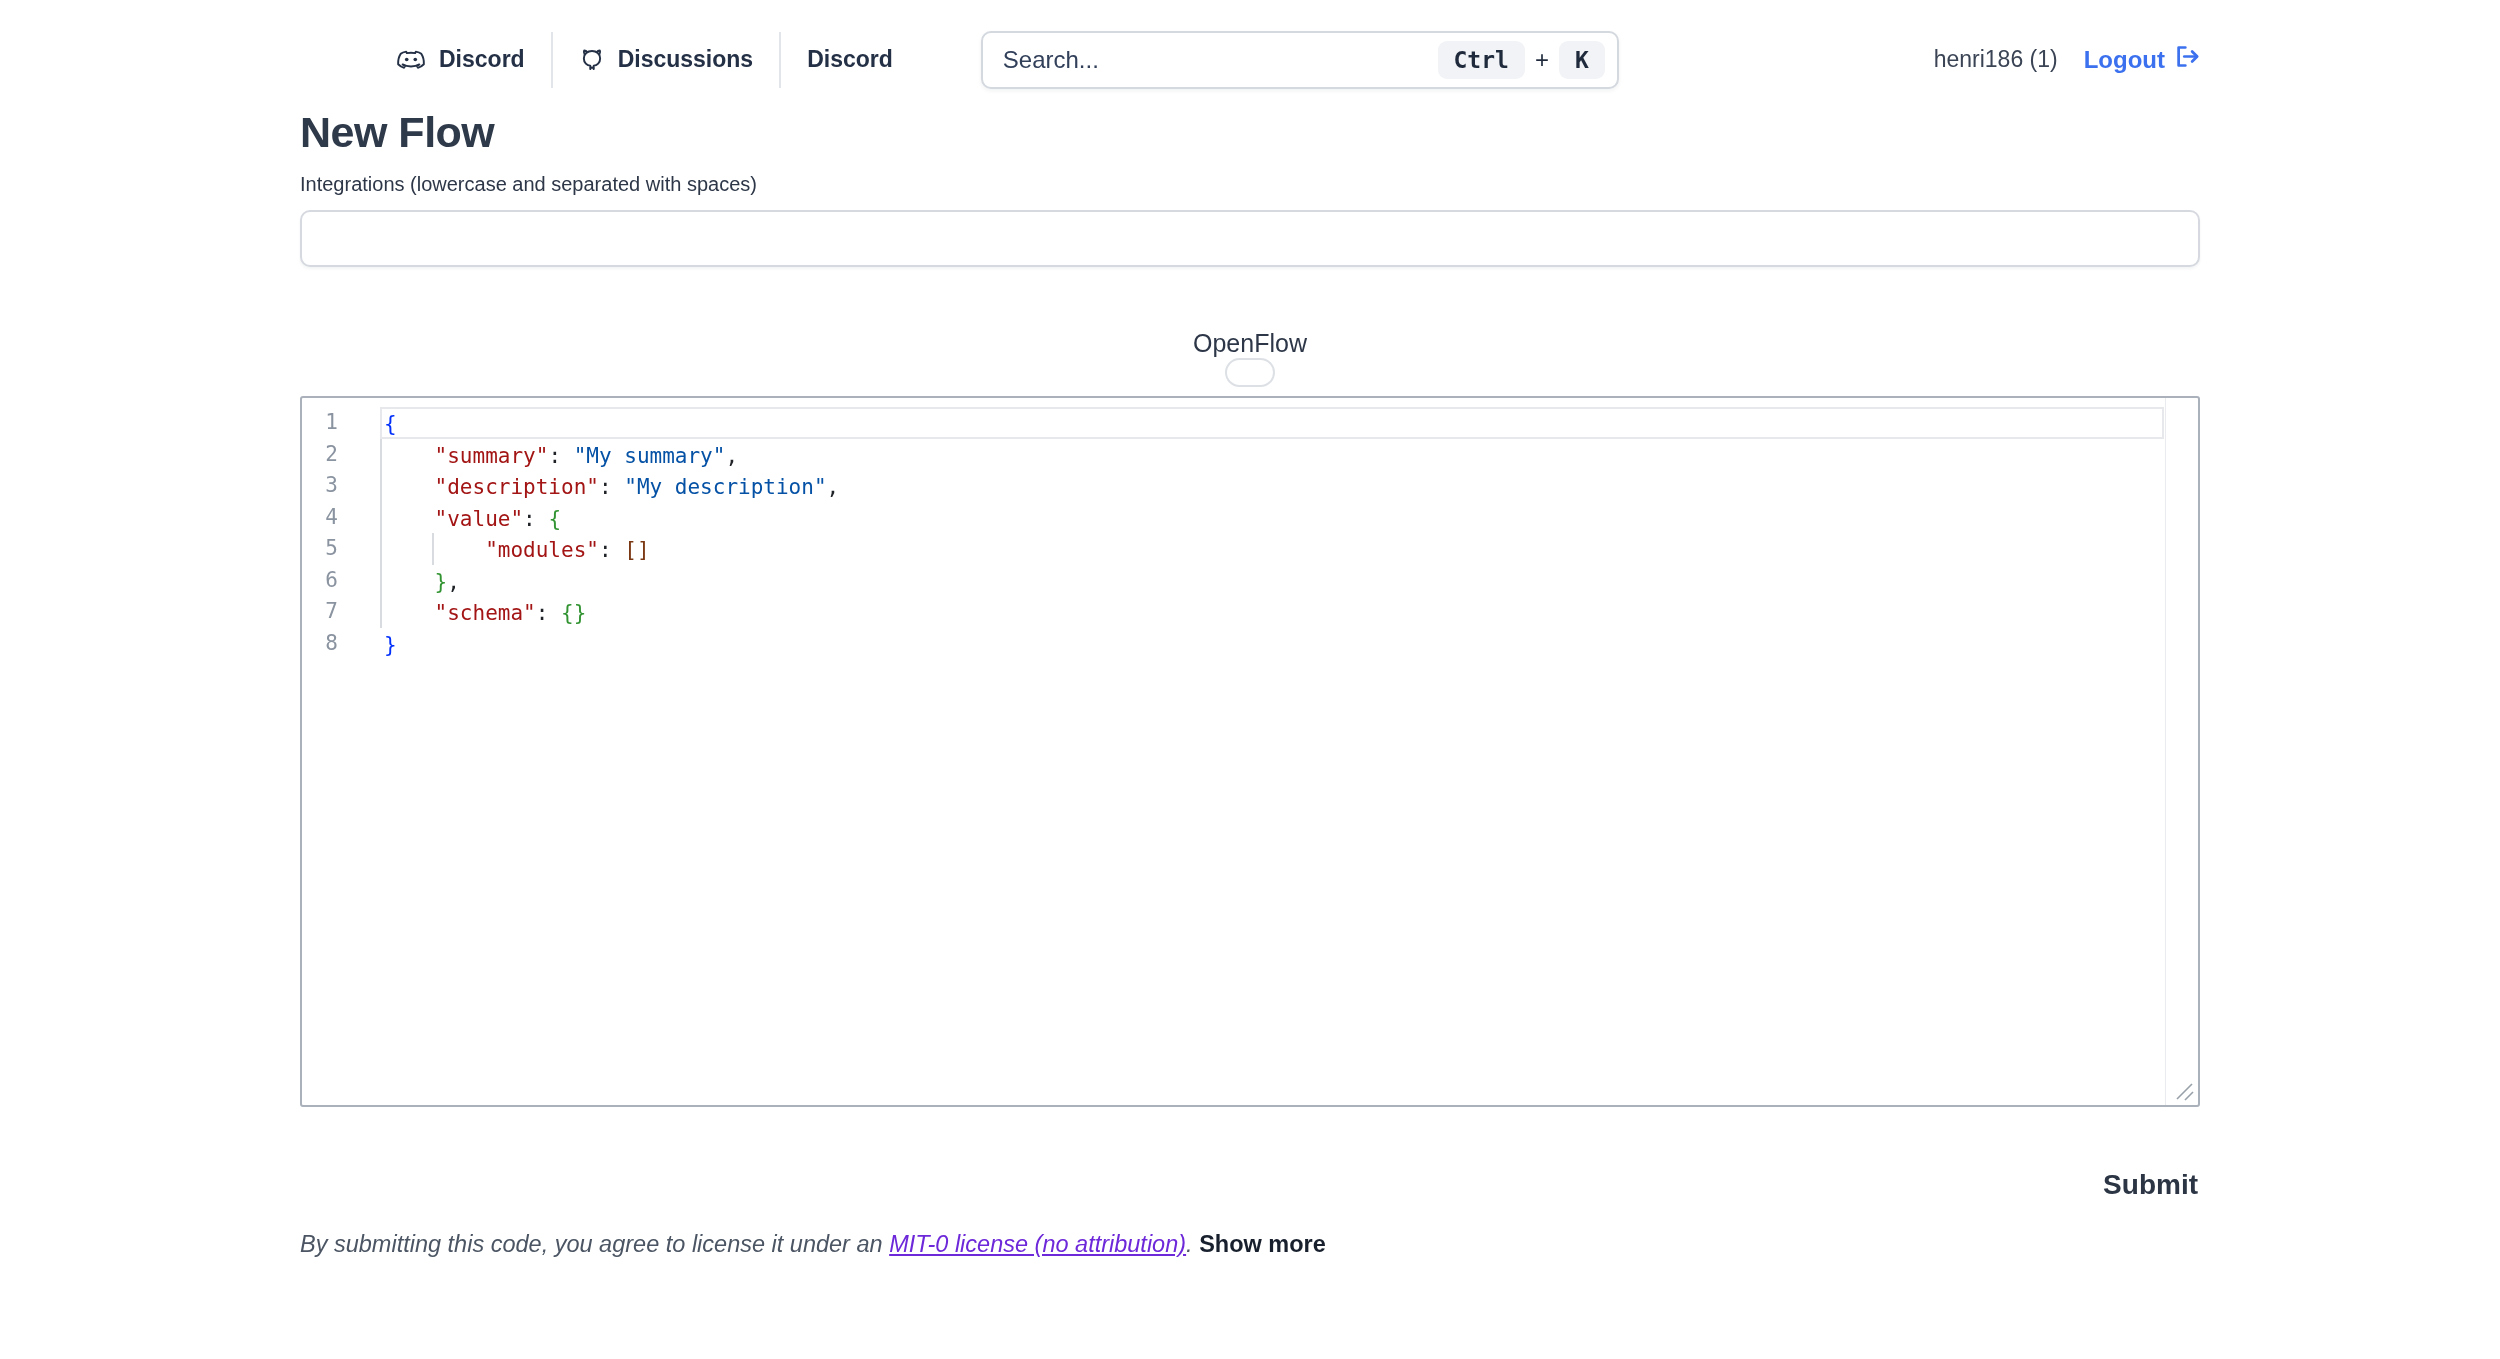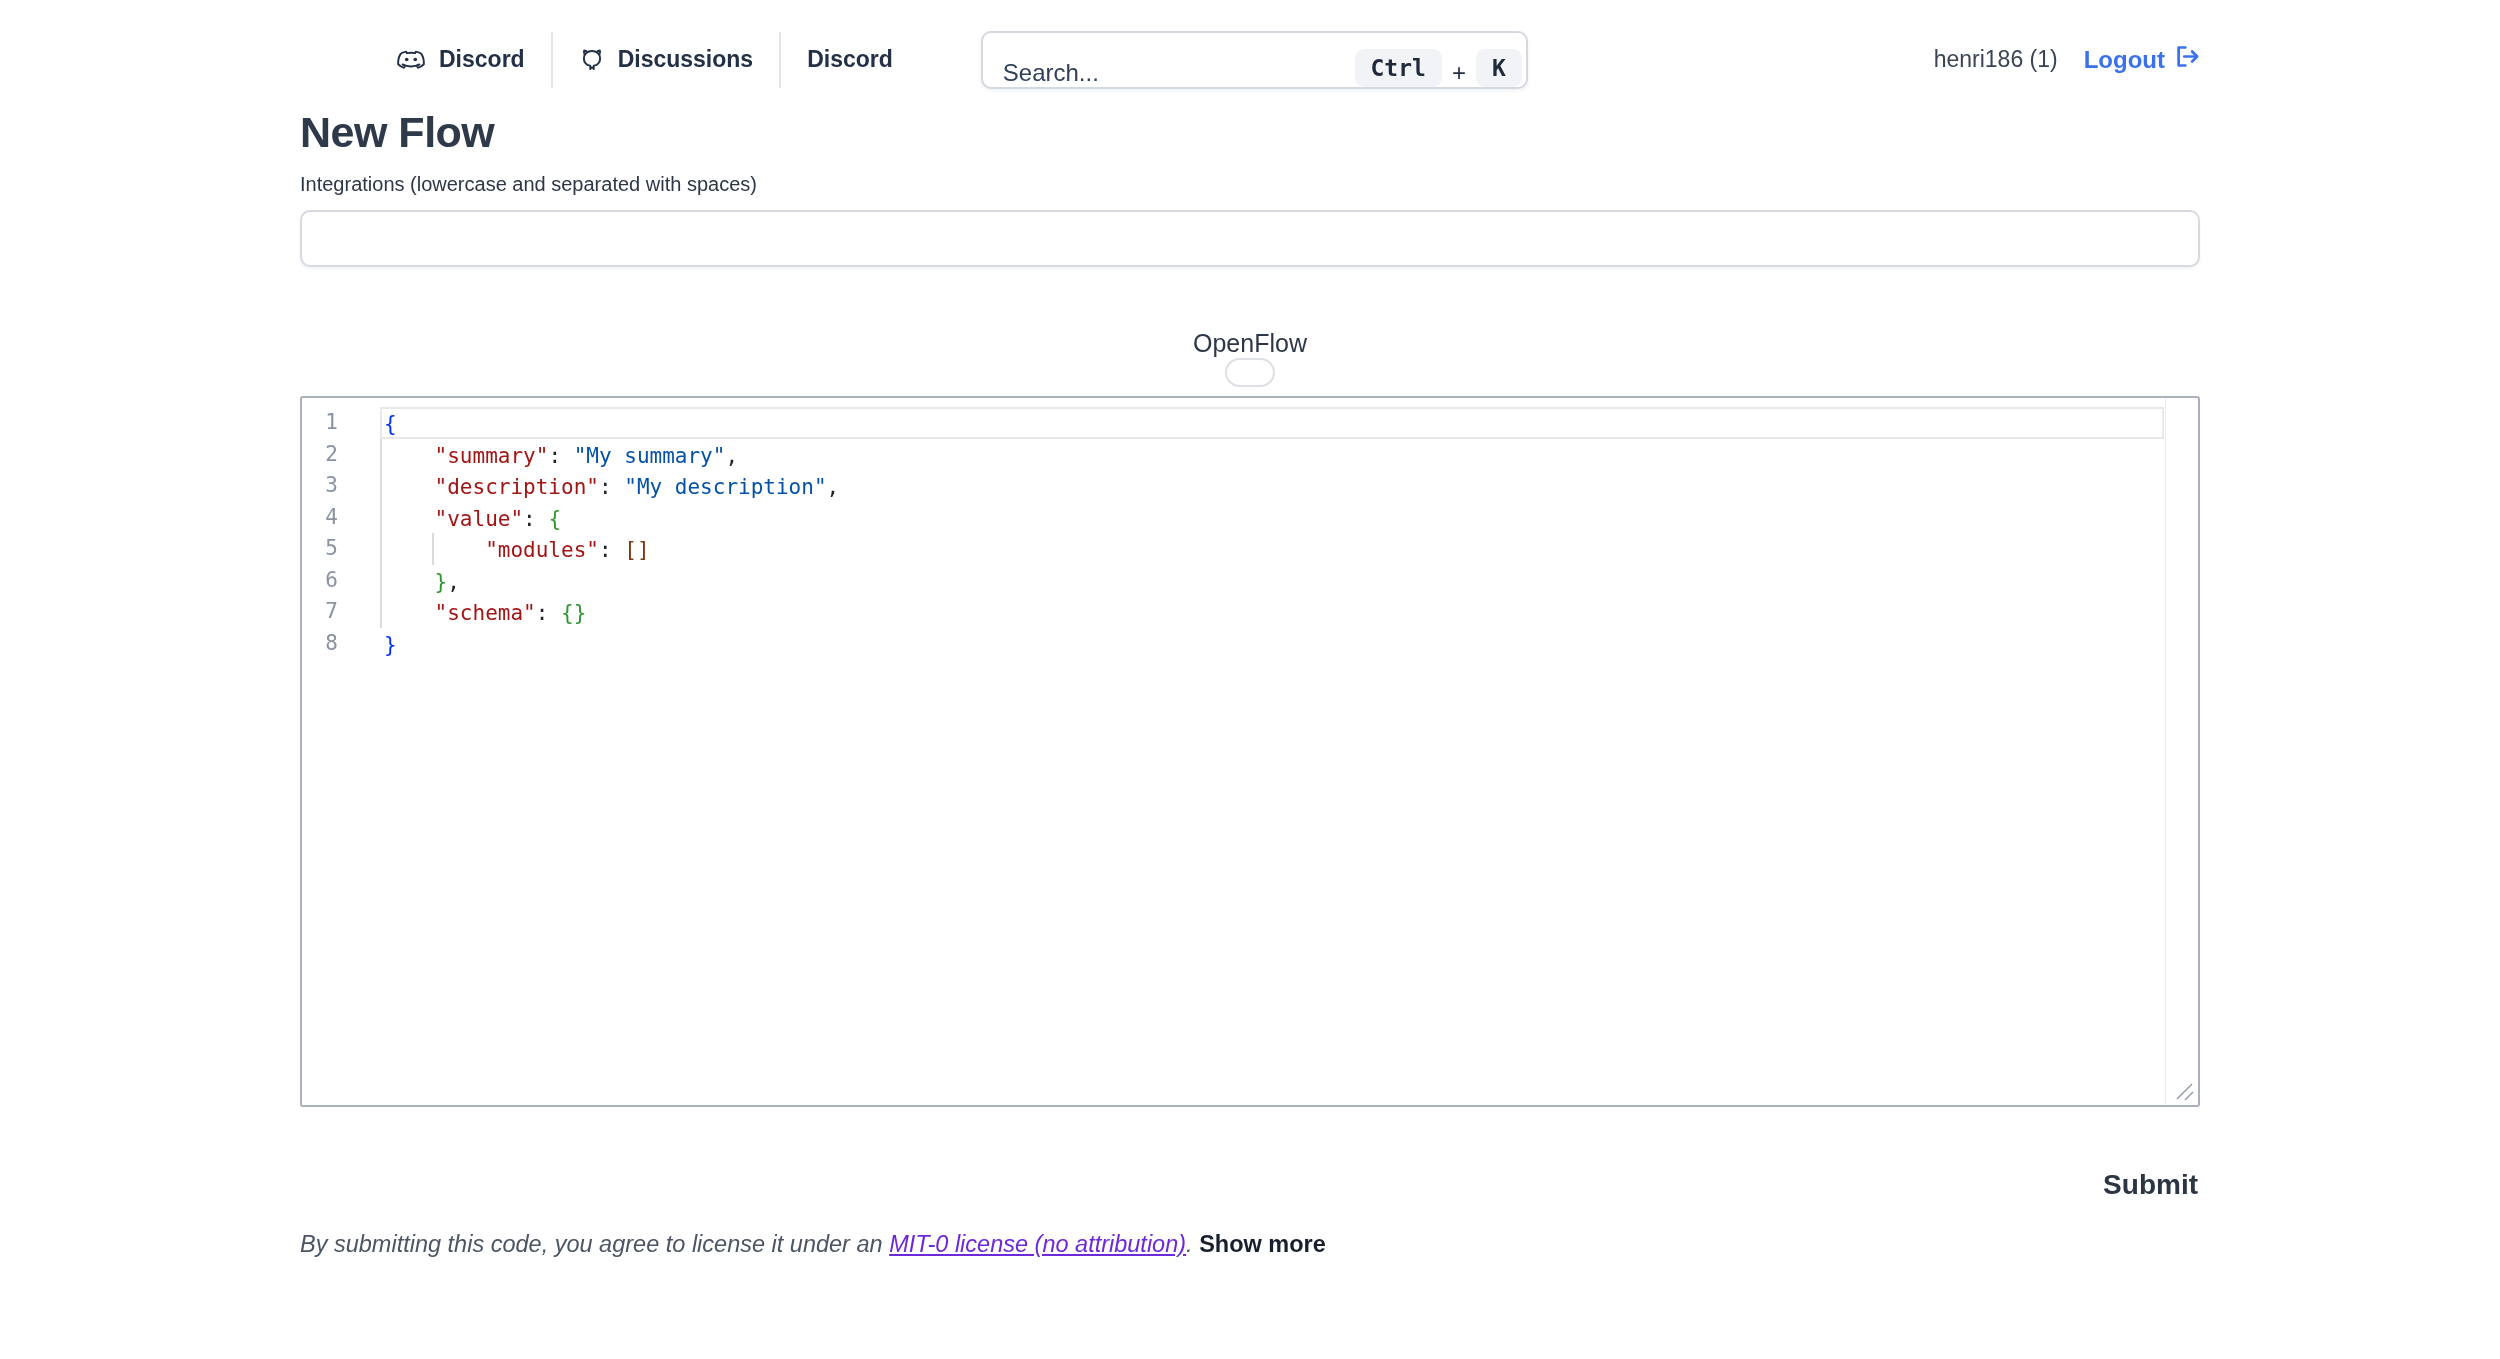--- a/index.html
+++ b/index.html
@@ -14,23 +14,23 @@
   .header { display:flex; align-items:center; padding-top:27px; height:92px; }
   .brand { display:flex; align-items:center; gap:16px; cursor:pointer; }
   .brand-title { font-size:28px; font-weight:700; color:#3b6fe6; letter-spacing:.2px; }
   .nav { display:flex; align-items:center; margin-left:96px; }
   .nav-item { display:flex; align-items:center; gap:13px; font-size:23px; font-weight:600; color:#243045; padding:0 26px; cursor:pointer; white-space:nowrap; }
   .nav-item:first-child { padding-left:0; }
   .nav-divider { width:2px; height:56px; background:#e2e5ea; }
   .nav-icon { display:flex; align-items:center; }
 
   .searchbox {
-    margin-left:62px; width:547px; height:58px; background:#fff;
+    margin-left:62px; width:638px; height:58px; background:#fff;
     border:2px solid #d4d9df; border-radius:10px; box-shadow:0 2px 4px rgba(20,30,50,.06);
-    display:flex; align-items:flex-end; padding:0 4px 0 20px;
+    display:flex; align-items:center; padding:0 12px 0 20px;
   }
   .search-input { flex:1; border:none; outline:none; font-size:24px; font-weight:500; color:#32405a; background:transparent; font-family:"Liberation Sans", sans-serif; }
   .search-input::placeholder { color:#32405a; opacity:1; }
   .kbd {
     background:#f2f3f6; border-radius:9px; padding:6px 16px;
     font-family:"DejaVu Sans Mono", monospace; font-weight:700; font-size:23px; color:#1f2a3c;
   }
   .kbd-plus { margin:0 10px; font-size:24px; color:#1f2a3c; }
 
   .user-area { margin-left:auto; display:flex; align-items:center; gap:26px; }

